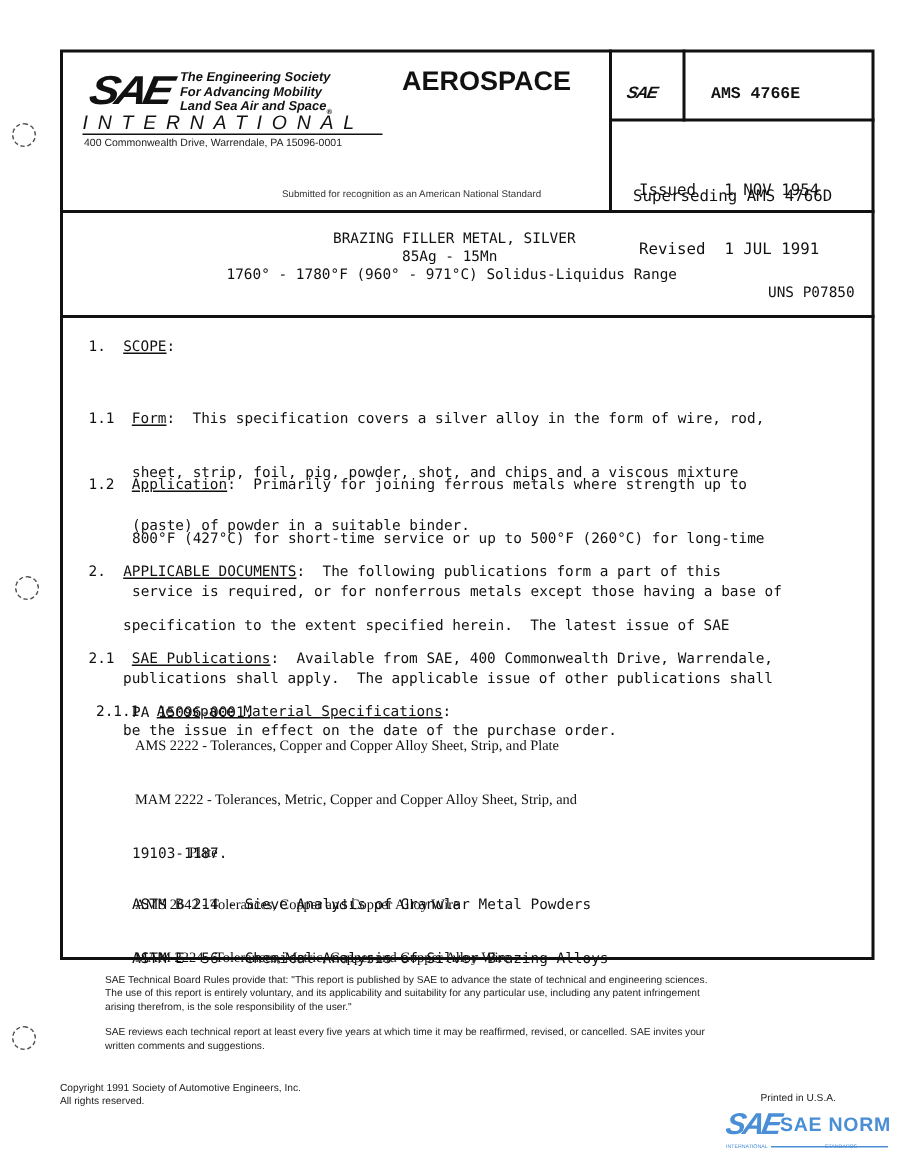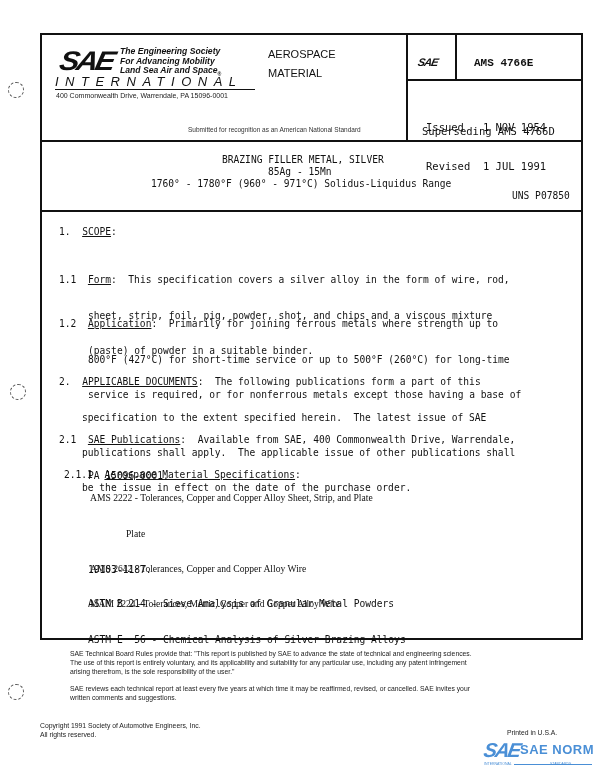--- a/index.html
+++ b/index.html
@@ -7,21 +7,21 @@
   .abs { position:absolute; }
   .mono { font-family:"DejaVu Sans Mono", "Liberation Mono", monospace; }
   .frame { left:40px; top:33px; width:543px; height:607px; border:2px solid #111; box-sizing:border-box; }
   .hline { position:absolute; height:2px; background:#111; }
   .vline { position:absolute; width:2px; background:#111; }
   .logo-sae { font-family:"Liberation Sans", sans-serif; font-weight:bold; font-style:italic; font-size:30px; letter-spacing:-3px; line-height:1; transform:skewX(-12deg) scaleY(0.9); }
   .tagline { font-size:8.6px; font-style:italic; font-weight:bold; line-height:9.5px; }
   .intl { font-size:13px; font-style:italic; letter-spacing:6.5px; font-weight:normal; }
   .intl-line { height:1px; background:#111; }
   .address { font-size:7px; color:#222; white-space:nowrap; }
-  .ams-title { font-weight:normal; font-size:11px; line-height:19px; }
+  .ams-title { font-weight:bold; font-size:18px; line-height:19px; }
   .submitted { font-size:6.5px; color:#333; white-space:nowrap; }
   .sae-small { font-weight:bold; font-style:italic; font-size:11px; letter-spacing:-1px; transform:skewX(-12deg); }
   .amsnum { font-weight:bold; font-size:11px; }
   .issue { font-size:10.5px; line-height:13px; white-space:pre; }
   .body-text { font-size:9.6px; line-height:11.7px; white-space:pre; }
   .u { text-decoration:underline; }
   .footnote { font-size:6.8px; line-height:9px; color:#222; white-space:nowrap; }
   .punch { width:14px; height:14px; border:1.4px dashed #555; border-radius:50%; }
   .norm-logo { font-weight:bold; color:#4a8fd6; }
 </style>
@@ -45,21 +45,20 @@
   <div>The Engineering Society</div>
   <div>For Advancing Mobility</div>
   <div><span>Land Sea Air and Space</span><sub style="font-size:5px;">®</sub></div>
 </div>
 <div class="abs intl" style="left:55px; top:74px;">INTERNATIONAL</div>
 <div class="abs intl-line" style="left:55px; top:89px; width:200px;"></div>
 <div class="abs address" style="left:56px; top:92px;">400 Commonwealth Drive, Warrendale, PA 15096-0001</div>
 
 <div class="abs ams-title" style="left:268px; top:45px;">
   <div>AEROSPACE</div>
-  <div>MATERIAL</div>
 </div>
 <div class="abs submitted" style="left:188px; top:126px;">Submitted for recognition as an American National Standard</div>
 
 <div class="abs sae-small" style="left:418px; top:56px;">SAE</div>
 <div class="abs amsnum" style="left:474px; top:57px;font-family:Liberation Mono, monospace;">AMS 4766E</div>
 <div class="abs mono issue" style="left:426px; top:95px;">
   <div><span>Issued</span>   <span>1 NOV 1954</span></div>
   <div><span>Revised</span>  <span>1 JUL 1991</span></div>
 </div>
 <div class="abs mono issue" style="left:422px; top:125px;">Superseding AMS 4766D</div>
@@ -94,20 +93,21 @@
   <div><span>2.1</span>  <span class="u">SAE Publications</span><span>:  Available from SAE, 400 Commonwealth Drive, Warrendale,</span></div>
   <div style="padding-left:29px;">PA 15096-0001.</div>
 </div>
 
 <div class="abs mono body-text" style="left:64px; top:446px;">
   <div><span>2.1.1</span>  <span class="u">Aerospace Material Specifications</span><span>:</span></div>
 </div>
 
 <div class="abs mono body-text" style="left:90px; top:469px;font-family:Liberation Serif, serif;">
   <div>AMS 2222 - Tolerances, Copper and Copper Alloy Sheet, Strip, and Plate</div>
+  <div>MAM 2222 - Tolerances, Metric, Copper and Copper Alloy Sheet, Strip, and</div>
   <div>               Plate</div>
   <div>AMS 2642 - Tolerances, Copper and Copper Alloy Wire</div>
   <div>MAM 2224 - Tolerances, Metric, Copper and Copper Alloy Wire</div>
 </div>
 
 <div class="abs mono body-text" style="left:59px; top:541px;">
   <div style="padding-left:29px;">19103-1187.</div>
 </div>
 
 <div class="abs mono body-text" style="left:88px; top:575px;">

